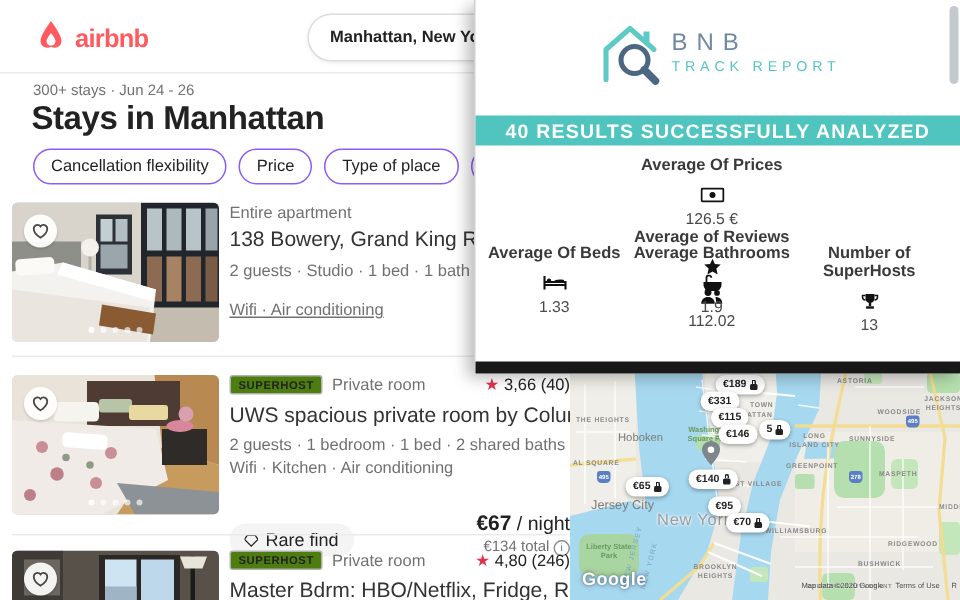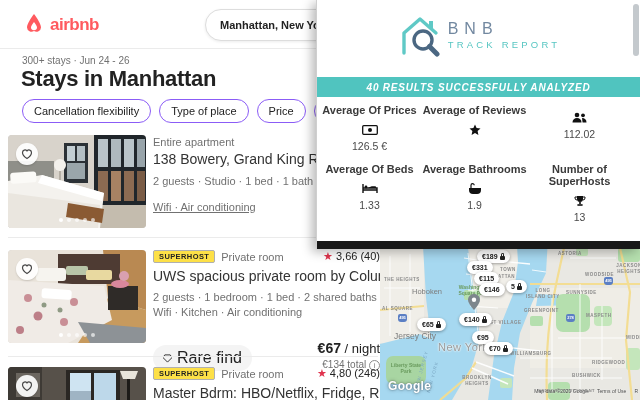--- a/index.html
+++ b/index.html
@@ -25,25 +25,25 @@
   .heartbtn{position:absolute;left:8px;top:8px;width:22px;height:22px;border-radius:50%;background:rgba(255,255,255,.92);
             display:flex;align-items:center;justify-content:center;cursor:pointer;box-shadow:0 1px 2px rgba(0,0,0,.15);}
   .dots{position:absolute;left:0;right:0;bottom:6px;display:flex;gap:4px;justify-content:center;}
   .dots i{width:4px;height:4px;border-radius:50%;background:#fff;opacity:.65;}
   .dots i:first-child{opacity:1;}
   .cardtext{position:absolute;left:153px;width:227px;}
   .ltype{font-size:11px;color:#717171;}
   .ltitle{font-size:14px;font-weight:500;color:#333;white-space:nowrap;overflow:hidden;}
   .ldet{font-size:11px;color:#717171;}
   .badge{display:inline-block;border:1px solid #b0b0b0;border-radius:2px;padding:1px 5px;font-size:7.5px;
-         font-weight:700;letter-spacing:.4px;color:#222;background:#fde047;}
+         font-weight:700;letter-spacing:.4px;color:#222;background:#4d7c0f;}
   .rating{font-size:11px;color:#222;white-space:nowrap;}
   .rating .star{color:#e0344e;font-size:11px;}
   .rarefind{display:inline-flex;align-items:center;gap:5px;background:#f4f4f4;border-radius:14px;
-            padding:4px 10px;font-size:16px;color:#222;}
+            padding:4px 10px;font-size:12px;color:#222;}
   .price{font-size:13px;color:#222;text-align:right;}
   .price b{font-size:14px;font-weight:700;}
   .total{font-size:10px;color:#717171;text-align:right;}
   .infoi{display:inline-block;width:9px;height:9px;border:1px solid #8c8c8c;border-radius:50%;
          font-size:7px;line-height:9px;text-align:center;color:#717171;vertical-align:0px;}
   .hr{position:absolute;left:8px;width:370px;height:1px;background:#ebebeb;}
   
   #map{position:absolute;left:380px;top:48px;width:260px;height:352px;overflow:hidden;background:#e9e8e3;}
   .mlab{position:absolute;font-size:4.5px;letter-spacing:.5px;color:#8a8a8a;font-weight:700;text-align:center;line-height:1.3;}
   .mtown{position:absolute;font-size:7.5px;color:#7c7c7c;}
@@ -62,21 +62,21 @@
   #attrib{position:absolute;right:2px;bottom:6px;font-size:5px;color:#4a4a4a;display:flex;gap:8px;
           text-shadow:0 0 2px #fff;}
   
   #popup{position:absolute;left:316px;top:0;width:324px;height:249px;background:#fff;
          border-left:1px solid #cfcfcf;box-shadow:-4px 3px 10px rgba(0,0,0,.28);box-sizing:border-box;}
   #popupLogo{position:absolute;left:0;right:0;top:13px;display:flex;justify-content:center;align-items:center;gap:7px;}
   .brandtxt .t1{font-size:16px;letter-spacing:6px;color:#7288a0;font-weight:500;}
   .brandtxt .t2{font-size:9.5px;letter-spacing:3.2px;color:#57c6c2;font-weight:500;margin-top:1px;}
   #banner{position:absolute;left:0;top:77px;width:100%;height:20px;background:#50c4bf;display:flex;
           align-items:center;justify-content:center;}
-  #banner span{color:#fff;font-size:10px;font-weight:700;letter-spacing:.8px;font-style:italic;}
+  #banner span{color:#fff;font-size:13px;font-weight:700;letter-spacing:.8px;}
   .statsrow{position:absolute;left:0;right:8px;display:flex;}
   .stat{flex:1;text-align:center;}
   .stat .slabel{font-size:11px;font-weight:700;color:#3a3a3a;}
   .stat .sicon{margin-top:7px;height:13px;display:flex;justify-content:center;align-items:center;}
   .stat .sval{margin-top:4px;font-size:10.5px;color:#4a4a4a;}
   #popupFooter{position:absolute;left:0;bottom:0;width:100%;height:8px;background:#181818;}
   #popupScroll{position:absolute;right:1px;top:4px;width:6px;height:52px;border-radius:3px;background:#c4c9cd;cursor:pointer;}
 </style>
 </head>
 <body>
@@ -97,22 +97,22 @@
       <span class="div"></span>
       <span class="seg2">Jun 24 - 26</span>
     </div>
   </div>
 
   <div class="countline">300+ stays · Jun 24 - 26</div>
   <div class="heading">Stays in Manhattan</div>
 
   <div id="filters">
     <button class="pillbtn">Cancellation flexibility</button>
+    <button class="pillbtn">Price</button>
     <button class="pillbtn">Type of place</button>
-    <button class="pillbtn">Price</button>
     <button class="pillbtn">Instant Book</button>
     <button class="pillbtn">More filters</button>
   </div>
 
   <div class="photo" style="top:135px;height:93px;">
     <svg width="138" height="93" viewBox="0 0 138 93">
       <rect width="138" height="93" fill="#d8d3cb"></rect>
       <rect x="86" y="0" width="52" height="72" fill="#20262b"></rect>
       <rect x="90" y="4" width="10" height="28" fill="#b9c4c9"></rect>
         <rect x="103" y="4" width="10" height="28" fill="#aeb9be"></rect>
@@ -409,21 +409,21 @@
       <div class="brandtxt">
         <div class="t1">BNB</div>
         <div class="t2">TRACK REPORT</div>
       </div>
     </div>
 
     <div id="banner">
       <span>40 RESULTS SUCCESSFULLY ANALYZED</span>
     </div>
 
-    <div class="statsrow" style="top:104px;">
+    <div class="statsrow" style="top:104px;flex-direction:column;">
       <div class="stat">
         <div class="slabel">Average Of Prices</div>
         <div class="sicon">
           <svg width="16" height="10" viewBox="0 0 16 10">
               <rect x="0.7" y="0.7" width="14.6" height="8.6" rx="1" fill="none" stroke="#111" stroke-width="1.3"></rect>
               <circle cx="8" cy="5" r="2" fill="#111"></circle>
             </svg>
         </div>
         <div class="sval">126.5 €</div>
       </div>

